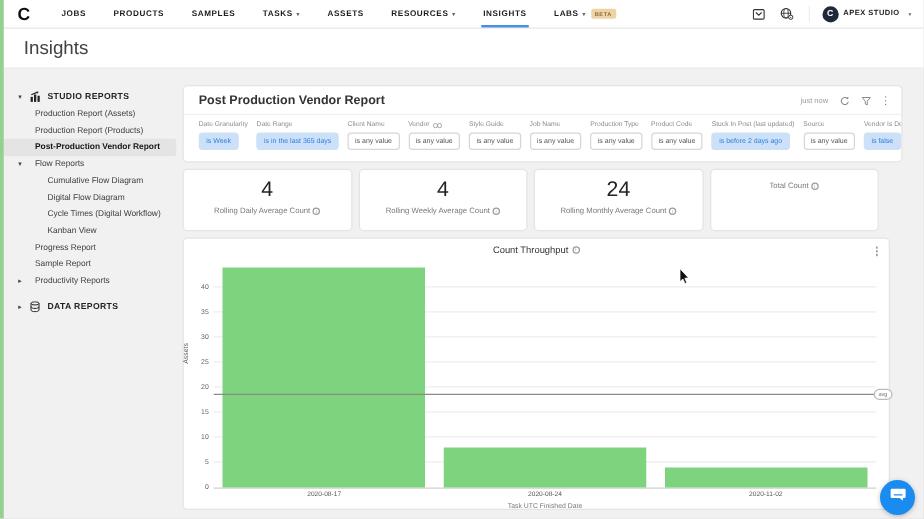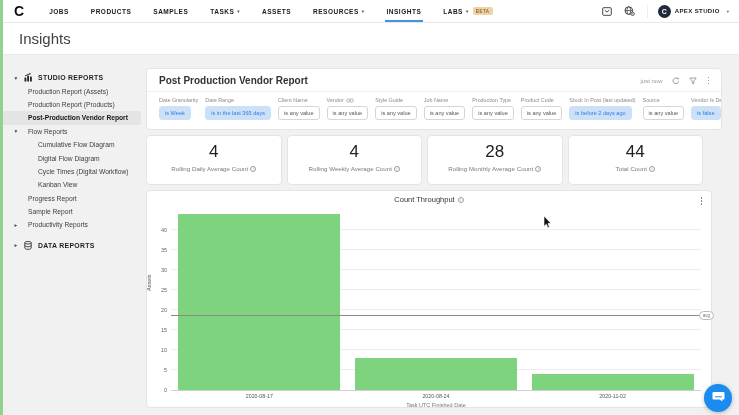--- a/index.html
+++ b/index.html
@@ -398,28 +398,27 @@
     </div>
   </div>
         <div class="card kpi-card">
     <div class="kpi-value">4</div>
     <div class="kpi-label">
       <span class="kpi-label-text">Rolling Weekly Average Count</span>
       <span class="info-ico">i</span>
     </div>
   </div>
         <div class="card kpi-card">
-    <div class="kpi-value">28</div>
+    <div class="kpi-value">24</div>
     <div class="kpi-label">
       <span class="kpi-label-text">Rolling Monthly Average Count</span>
       <span class="info-ico">i</span>
     </div>
   </div>
         <div class="card kpi-card">
-    <div class="kpi-value">44</div>
     <div class="kpi-label">
       <span class="kpi-label-text">Total Count</span>
       <span class="info-ico">i</span>
     </div>
   </div>
       </div>
 
     <div class="card chart-card">
       <div class="chart-title">
         <span>Count Throughput</span>

